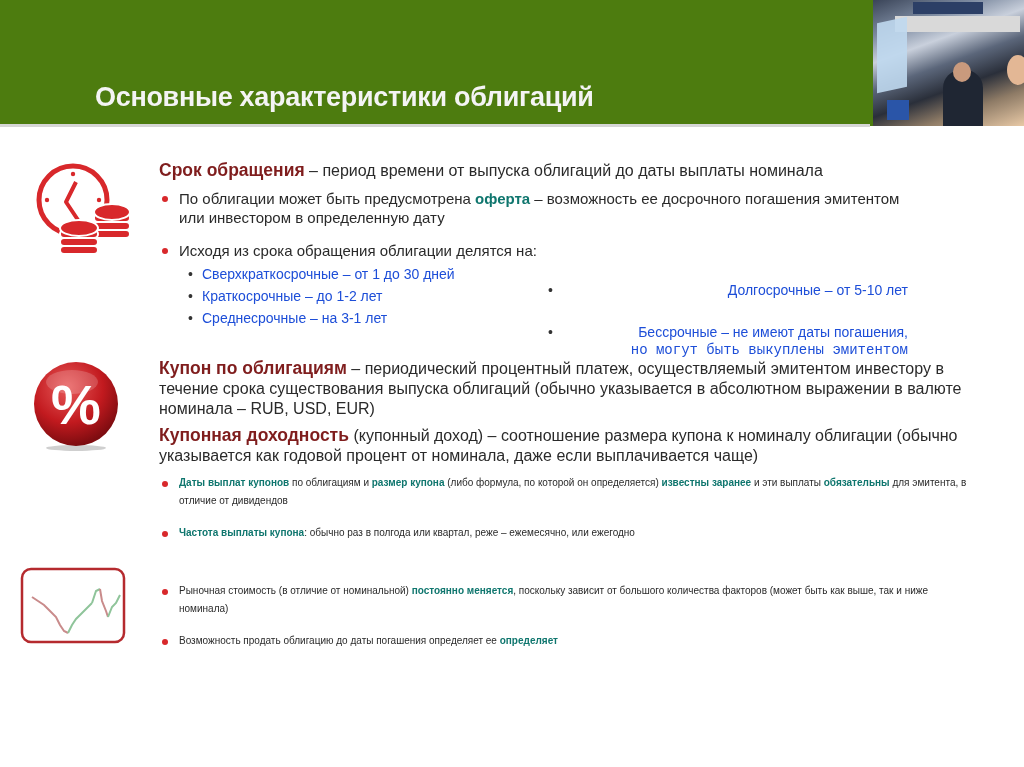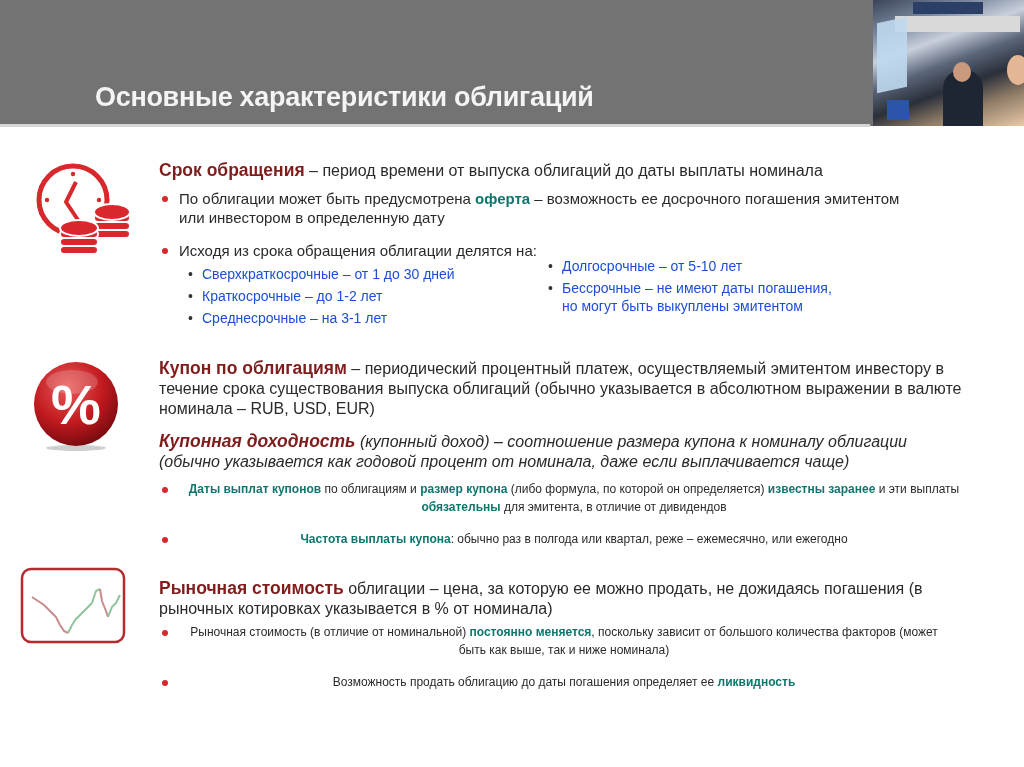--- a/index.html
+++ b/index.html
@@ -1,21 +1,21 @@
 <!DOCTYPE html>
 <html><head>
   <meta charset="utf-8">
   <style>
     * { box-sizing: border-box; margin: 0; padding: 0; }
     html, body { width: 1024px; height: 767px; background: #ffffff; overflow: hidden; }
     body { font-family: "Liberation Sans", sans-serif; color: #222; position: relative; }
 
     .header {
       position: absolute; left: 0; top: 0; width: 1024px; height: 126px;
-      background: #737373;
+      background: #4d7c0f;
     }
     .header-bottom-line { position: absolute; left: 0; top: 124px; width: 870px; height: 3px; background: #d6d6d6; }
     .title {
       position: absolute; left: 95px; top: 82px;
       font-size: 27px; font-weight: bold; color: #f4f4f4; letter-spacing: -0.3px;
     }
     .photo {
       position: absolute; left: 873px; top: 0; width: 151px; height: 126px;
       background: linear-gradient(160deg, #3a4458 0%, #7c8aa0 20%, #c9d0dc 35%, #5b667a 50%, #2a2f3a 65%, #8e7b66 80%, #e8c9a6 100%);
       overflow: hidden;
@@ -38,21 +38,21 @@
     .lead .kw { font-weight: bold; font-size: 17.5px; color: #7f1d1d; }
     .bul { position: relative; padding-left: 20px; margin-top: 14px; font-size: 15px; line-height: 19px; }
     .bul::before {
       content: ""; position: absolute; left: 3px; top: 7px; width: 6px; height: 6px;
       border-radius: 50%; background: #d8282b;
     }
     .b { font-weight: bold; color: #0f766e; }
     .sub { position: absolute; font-size: 14px; line-height: 20px; color: #1d4ed8; }
     .sub .si { position: relative; padding-left: 14px; height: 22px; }
     .sub .si::before { content: "•"; position: absolute; left: 0; top: 0; color: #333; }
-    .small { font-size: 12px; line-height: 18px; text-align: center; }
+    .small { font-size: 10px; line-height: 18px; }
   </style>
 </head>
 <body>
 
 <div class="header">
   <div class="title">Основные характеристики облигаций</div>
   <div class="photo">
     <div class="screen2"></div>
       <div class="board"></div>
       <div class="screen1"></div>
@@ -93,24 +93,24 @@
   </div>
   <div class="bul">
     <span>Исходя из срока обращения облигации делятся на:</span>
   </div>
 </div>
 <div class="sub" style="left:188px; top:264px; width:360px;">
   <div class="si">Сверхкраткосрочные – от 1 до 30 дней</div>
   <div class="si">Краткосрочные – до 1-2 лет</div>
   <div class="si">Среднесрочные – на 3-1 лет</div>
 </div>
-<div class="sub" style="left:548px; top:256px; width:360px;">
+<div class="sub" style="left:548px; top:280px; width:360px;text-align:right;">
   <div class="si">Долгосрочные – от 5-10 лет</div>
-  <div class="si" style="height:18px;">Бессрочные – не имеют даты погашения,</div>
-  <div style="padding-left:14px;">но могут быть выкуплены эмитентом</div>
+  <div class="si" style="height:18px;margin-top:20px;">Бессрочные – не имеют даты погашения,</div>
+  <div style="padding-left:14px;font-family:Liberation Mono, monospace;">но могут быть выкуплены эмитентом</div>
 </div>
 
 <div class="section-icon icon-percent">
   <svg width="92" height="92" viewBox="0 0 92 92">
     <defs>
       <radialGradient id="rg" cx="40%" cy="30%" r="70%">
         <stop offset="0%" stop-color="#e85a5a"></stop>
         <stop offset="60%" stop-color="#c21a1f"></stop>
         <stop offset="100%" stop-color="#7d0c10"></stop>
       </radialGradient>
@@ -119,21 +119,21 @@
     <circle cx="46" cy="44" r="42" fill="url(#rg)"></circle>
     <ellipse cx="42" cy="22" rx="26" ry="12" fill="#ffffff" opacity="0.18"></ellipse>
     <text x="46" y="64" text-anchor="middle" font-family="Liberation Sans, sans-serif" font-size="56" font-weight="bold" fill="#ffffff">%</text>
   </svg>
 </div>
 
 <div class="block" style="top:358px; width:810px;">
   <div class="lead">
     <span class="kw">Купон по облигациям</span><span> – периодический процентный платеж, осуществляемый эмитентом инвестору в течение срока существования выпуска облигаций (обычно указывается в абсолютном выражении в валюте номинала – RUB, USD, EUR)</span>
   </div>
-  <div class="lead" style="margin-top:12px;font-style:italic;">
+  <div class="lead" style="margin-top:6px;">
     <span class="kw">Купонная доходность</span><span> (купонный доход) – соотношение размера купона к номиналу облигации (обычно указывается как годовой процент от номинала, даже если выплачивается чаще)</span>
   </div>
   <div class="bul small" style="margin-top:8px;">
     <span class="b">Даты выплат купонов</span><span> по облигациям и </span><span class="b">размер купона</span><span> (либо формула, по которой он определяется) </span><span class="b">известны заранее</span><span> и эти выплаты </span><span class="b">обязательны</span><span> для эмитента, в отличие от дивидендов</span>
   </div>
   <div class="bul small">
     <span class="b">Частота выплаты купона</span><span>: обычно раз в полгода или квартал, реже – ежемесячно, или ежегодно</span>
   </div>
 </div>
 
@@ -144,22 +144,19 @@
       <polyline points="12,30 18,34 24,38 30,44 36,50 40,58 44,64 48,66" stroke="#c98b8b"></polyline>
       <polyline points="48,66 52,58 56,52 60,48 64,44 68,40 72,36" stroke="#8fc49a"></polyline>
       <polyline points="72,36 76,24 80,22" stroke="#8fc49a"></polyline>
       <polyline points="80,22 82,34 86,44 88,50" stroke="#c98b8b"></polyline>
       <polyline points="88,50 92,40 96,36 100,28" stroke="#8fc49a"></polyline>
     </g>
   </svg>
 </div>
 
 <div class="block" style="top:578px; width:790px;">
-  <div class="lead">
-    <span class="kw">Рыночная стоимость</span><span> облигации – цена, за которую ее можно продать, не дожидаясь погашения (в рыночных котировках указывается в % от номинала)</span>
-  </div>
   <div class="bul small" style="margin-top:4px;">
     <span>Рыночная стоимость (в отличие от номинальной) </span><span class="b">постоянно меняется</span><span>, поскольку зависит от большого количества факторов (может быть как выше, так и ниже номинала)</span>
   </div>
   <div class="bul small">
-    <span>Возможность продать облигацию до даты погашения определяет ее </span><span class="b">ликвидность</span>
+    <span>Возможность продать облигацию до даты погашения определяет ее </span><span class="b">определяет</span>
   </div>
 </div>
 
 </body></html>

